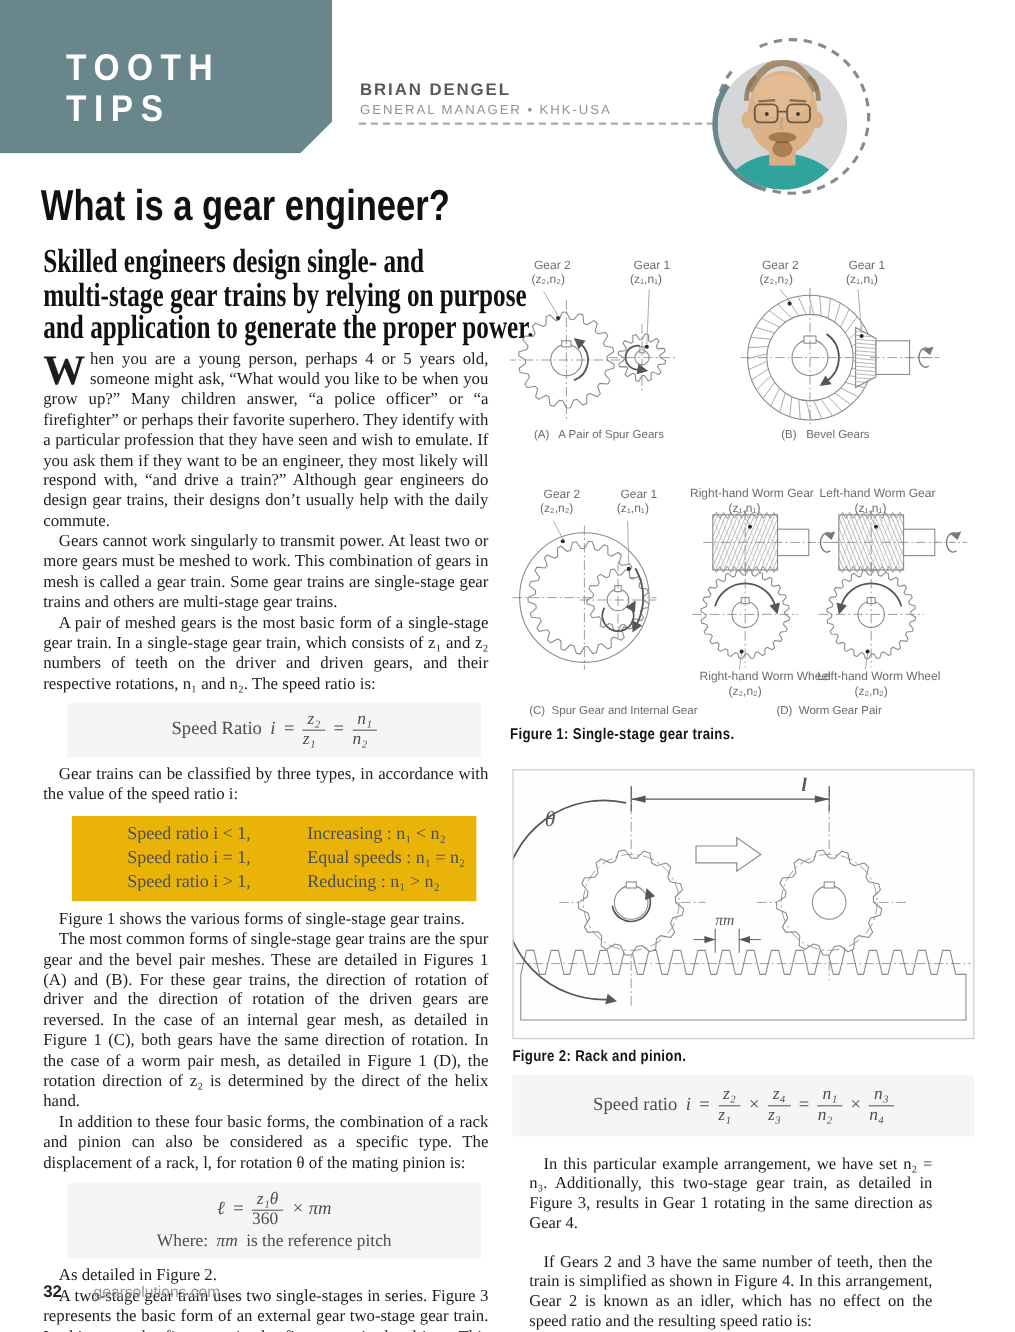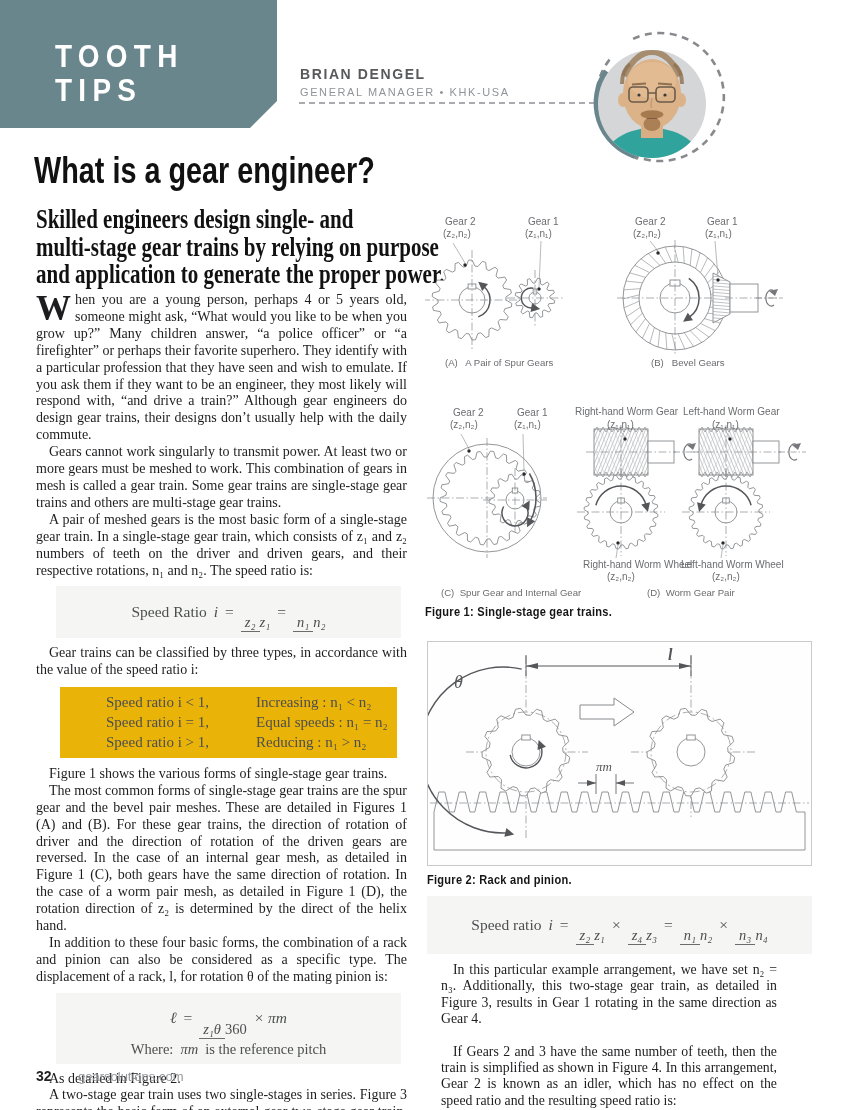--- a/index.html
+++ b/index.html
@@ -31,22 +31,22 @@
   .col-left p.p-first{text-indent:0;}
   .dropcap{float:left;font-weight:700;font-size:35px;line-height:29px;padding:2px 4px 0 0;}
   .rtext{left:425px;top:946px;width:368px;font-size:13.8px;line-height:16.4px;text-align:justify;}
   .rtext p{margin:16px;text-indent:12px;}
 
   
   .eqbox{background:#f5f5f3;color:#4c4e50;font-family:"Liberation Serif",serif;
          display:flex;align-items:center;justify-content:center;gap:7px;
          font-size:15.5px;margin:7px 6px 7px 20px;padding:6px 0;text-indent:0;}
   .eqbox .it{font-style:italic;}
-  .frac{display:inline-flex;flex-direction:row;text-align:left;line-height:1.1;
-        font-style:italic;font-size:14.5px;vertical-align:middle;margin-top:23px;}
+  .frac{display:inline-flex;flex-direction:column;text-align:left;line-height:1.1;
+        font-style:italic;font-size:14.5px;vertical-align:middle;}
   .frac .num{border-bottom:1px solid #6a6c6e;padding:0 4px;}
   .eq-col{display:flex;flex-direction:column;align-items:center;gap:2px;}
   .eq-row{display:flex;align-items:center;gap:7px;}
   .classbox{background:#eab308;color:#4c4e50;margin:8px 10px 8px 24px;padding:7px 0 7px 46px;
             display:grid;grid-template-columns:150px auto;row-gap:3px;font-size:15px;text-indent:0;}
   .eq3{left:427px;top:896px;width:385px;}
   .eq3 .eqbox{margin:0;padding:9px 0;}
 
   
   .fig1{left:425px;top:203px;width:388px;height:398px;}

